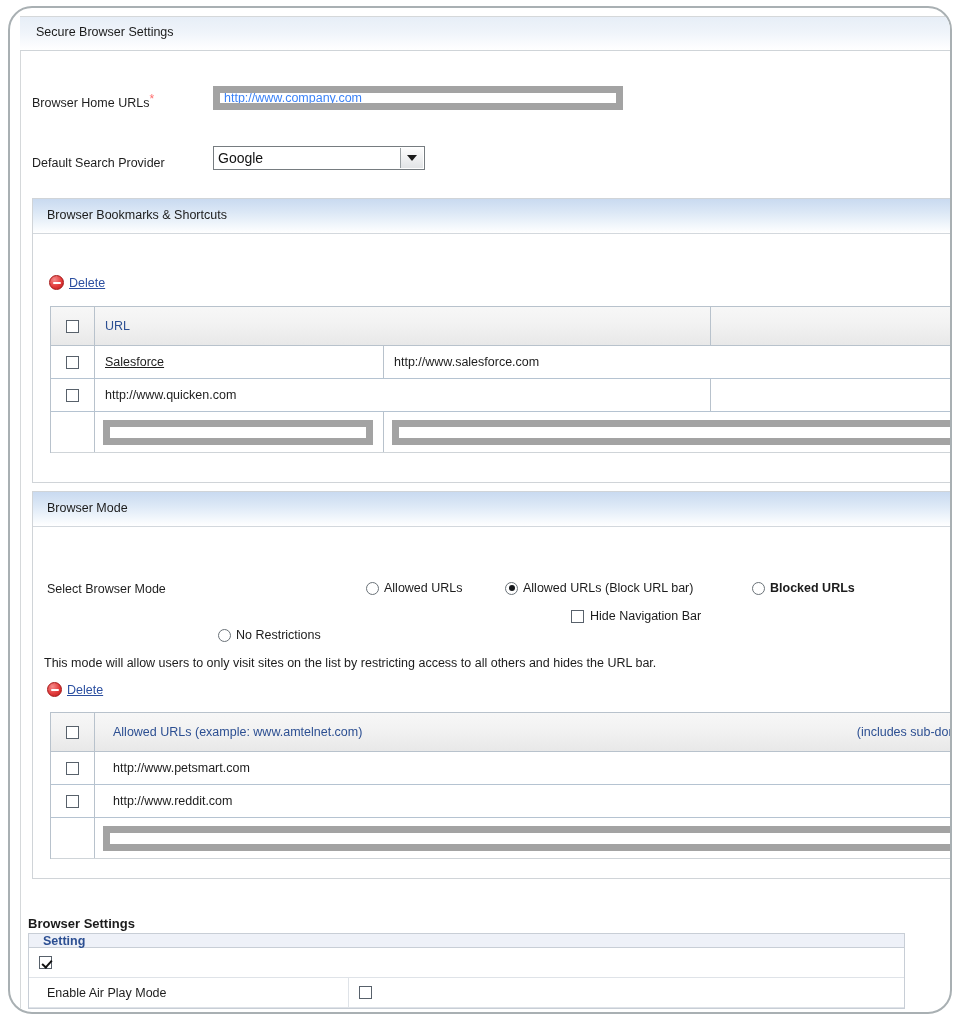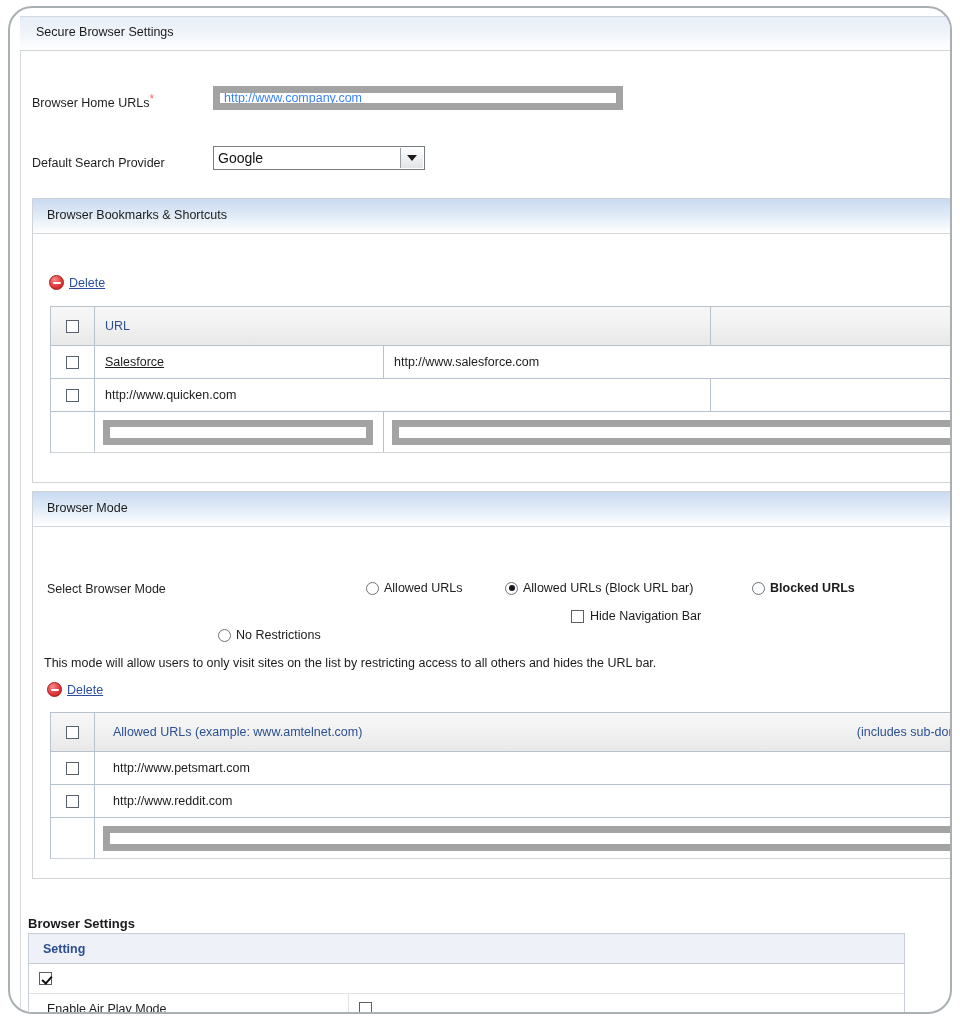--- a/index.html
+++ b/index.html
@@ -293,21 +293,21 @@
     color: #1b1b1b;
   }
   .settings-table {
     position: absolute;
     box-sizing: border-box;
     border: 1px solid #c8ced6;
     background: #fff;
   }
   .st-row { display: flex; box-sizing: border-box; }
   .st-head {
-    height: 30px;
+    height: 14px;
     background: #eef1f8;
     border-bottom: 1px solid #c8ced6;
   }
   .st-body { height: 30px; border-bottom: 1px solid #dfe3e8; }
   .st-c1 {
     width: 320px;
     box-sizing: border-box;
     display: flex; align-items: center;
     padding-left: 18px;
     font-size: 12.5px;

